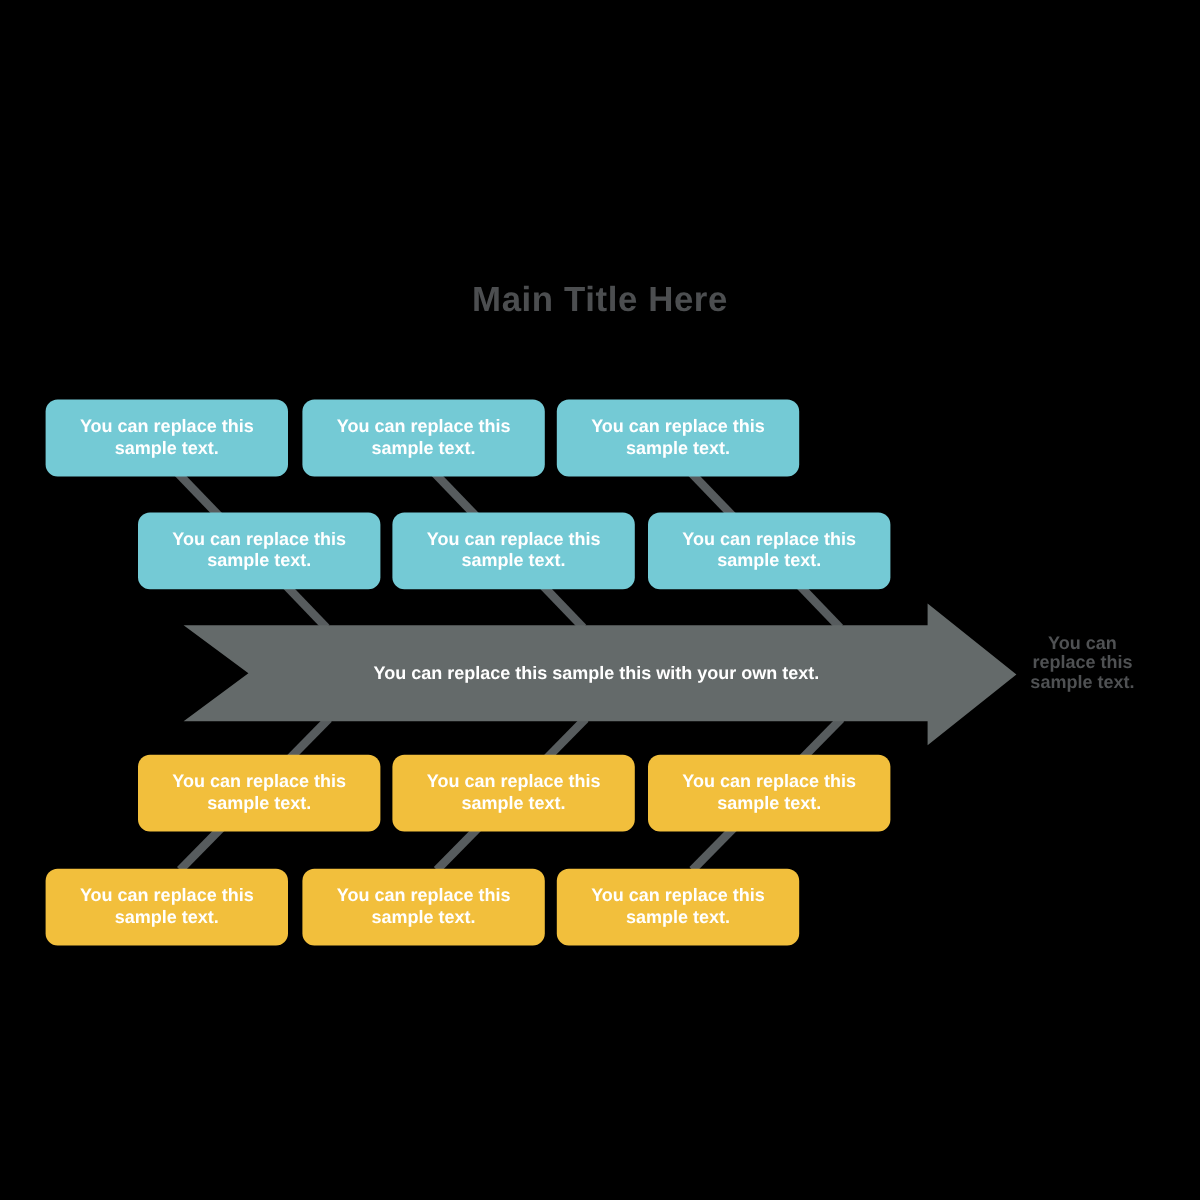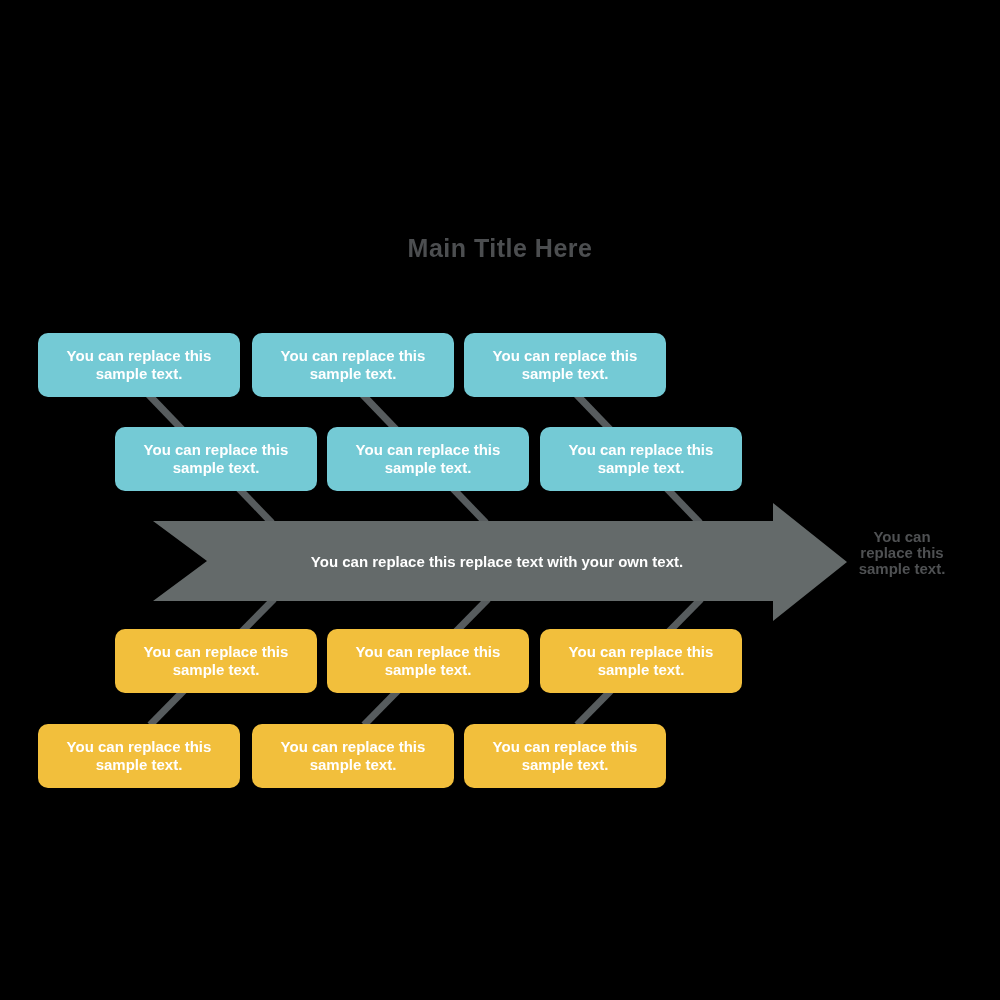--- a/index.html
+++ b/index.html
@@ -16,21 +16,21 @@
   body{
     width:1000px;height:1000px;
     background:var(--background);
     font-family:"Liberation Sans", sans-serif;
     overflow:hidden;
   }
   .canvas{position:relative;width:1000px;height:1000px;}
   .layer{position:absolute;left:0;top:0;}
   .title{
     position:absolute;left:0;top:234px;width:1000px;
-    text-align:center;font-size:25px;font-weight:bold;
+    text-align:center;font-size:29px;font-weight:bold;
     color:var(--title-text);letter-spacing:.5px;
   }
   .bone{stroke:var(--bone);stroke-width:7;}
   .spine-shape{fill:var(--spine);}
   .node{
     position:absolute;width:202px;height:64px;
     border-radius:10px;box-sizing:border-box;
     display:flex;align-items:center;justify-content:center;
     text-align:center;color:var(--box-text);
     font-weight:bold;font-size:15px;line-height:18px;
@@ -83,21 +83,21 @@
   <div class="node teal" style="left:115px;top:427px;">
       <span>You can replace this sample text.</span>
     </div>
   <div class="node teal" style="left:327px;top:427px;">
       <span>You can replace this sample text.</span>
     </div>
   <div class="node teal" style="left:540px;top:427px;">
       <span>You can replace this sample text.</span>
     </div>
 
-  <div class="spine-label">You can replace this replace text with your own text.</div>
+  <div class="spine-label">You can replace this sample this with your own text.</div>
 
   <div class="tail-label">You can replace this sample text.</div>
 
   <div class="node yellow" style="left:115px;top:629px;">
       <span>You can replace this sample text.</span>
     </div>
   <div class="node yellow" style="left:327px;top:629px;">
       <span>You can replace this sample text.</span>
     </div>
   <div class="node yellow" style="left:540px;top:629px;">

